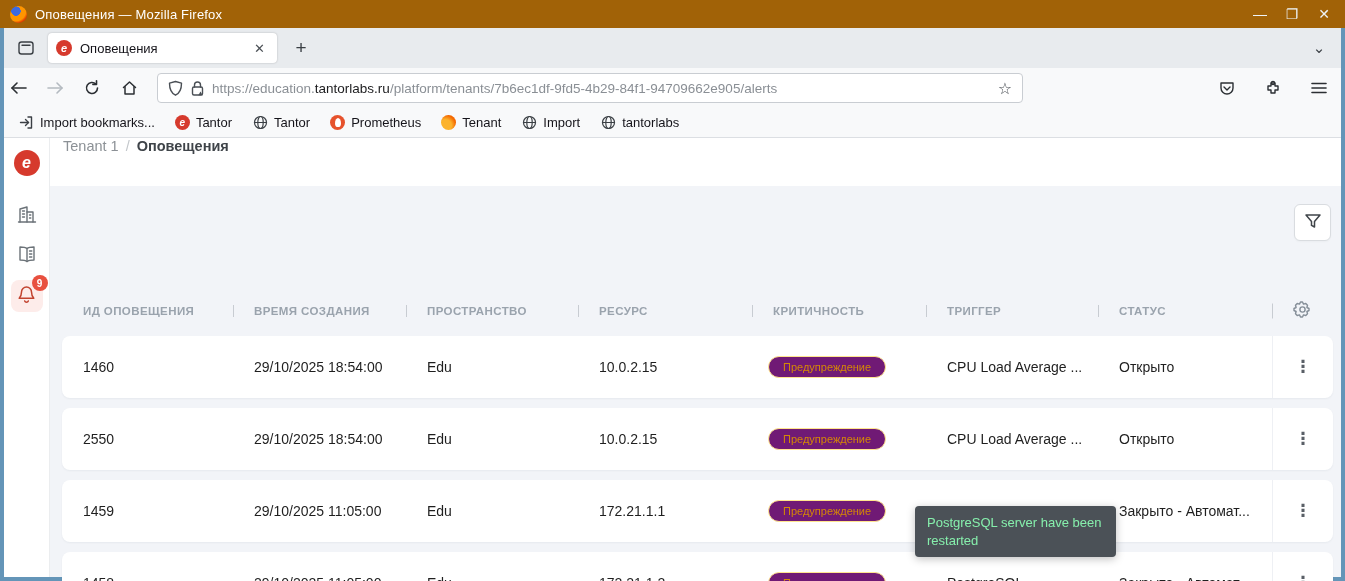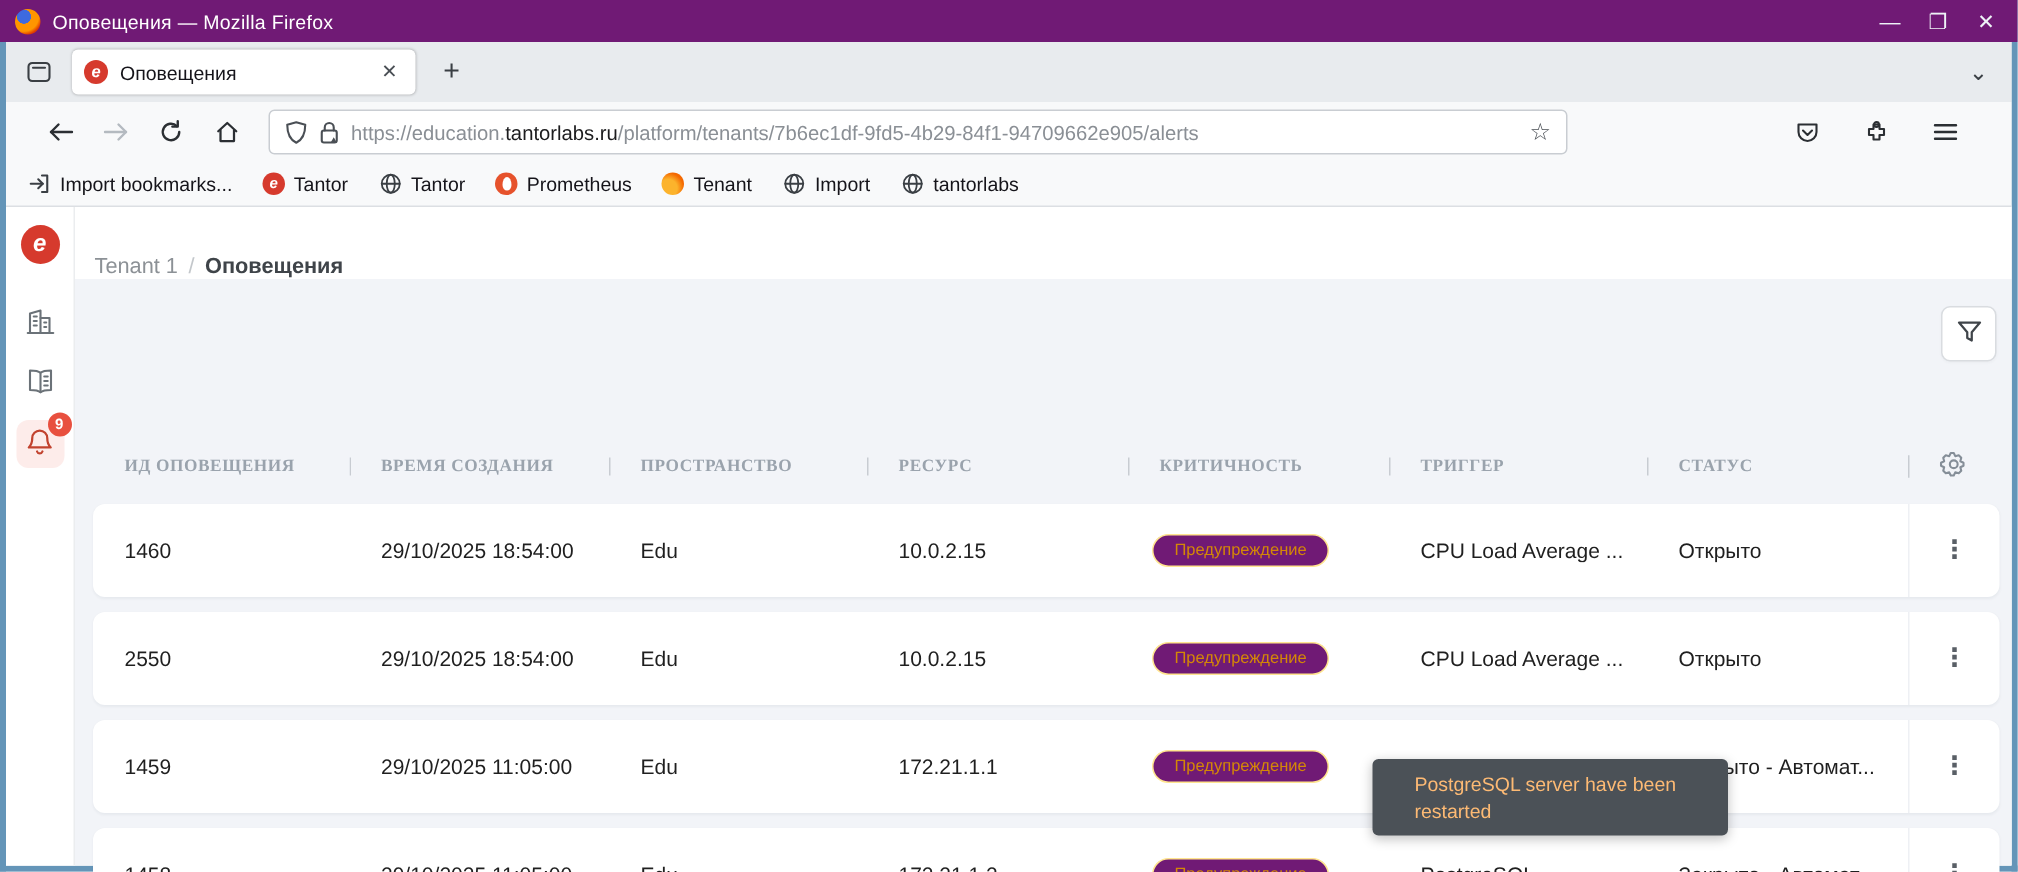--- a/index.html
+++ b/index.html
@@ -2,21 +2,21 @@
 <html><head>
 <meta charset="utf-8">
 <style>
   * { margin:0; padding:0; box-sizing:border-box; }
   html,body { width:1345px; height:581px; overflow:hidden; }
   body { font-family:"Liberation Sans","DejaVu Sans",sans-serif; font-size:13px; color:#262626; }
 
   .window { position:absolute; inset:0; display:flex; flex-direction:column; background:#6495b8; }
 
   
-  .titlebar { height:28px; background:#701a75; display:flex; align-items:center; padding:0 8px; color:#fff; flex:0 0 auto; }
+  .titlebar { height:28px; background:#a16207; display:flex; align-items:center; padding:0 8px; color:#fff; flex:0 0 auto; }
   .ff-logo { width:17px; height:17px; border-radius:50%; margin:0 8px 0 2px;
              background:radial-gradient(circle at 35% 30%, #3d6ae0 0 28%, #ff9500 30% 60%, #e03a00 75%); flex:0 0 auto; }
   .titlebar-text { font-size:13px; letter-spacing:.2px; }
   .win-controls { margin-left:auto; display:flex; gap:6px; }
   .win-btn { width:26px; height:22px; display:flex; align-items:center; justify-content:center; color:#eef3f7; font-size:14px; cursor:default; }
 
   
   .frame { flex:1 1 auto; display:flex; flex-direction:column; border-left:4px solid #6495b8; border-right:4px solid #6495b8; border-bottom:4px solid #6495b8; background:#fff; min-height:0; }
 
   
@@ -25,21 +25,21 @@
   .icon-btn svg { display:block; }
   .tab { width:229px; height:30px; background:#fff; border-radius:4px; box-shadow:0 0 2px rgba(0,0,0,.25); display:flex; align-items:center; padding:0 8px; margin-left:8px; }
   .favicon { width:16px; height:16px; border-radius:50%; background:#d63a2d; color:#fff; font-size:11px; font-weight:bold; display:flex; align-items:center; justify-content:center; flex:0 0 auto; font-style:italic; }
   .tab-title { margin-left:8px; font-size:13px; color:#15141a; white-space:nowrap; overflow:hidden; flex:1 1 auto; }
   .tab-close { color:#4a4f55; font-size:13px; padding:2px 4px; }
   .newtab-btn { font-size:19px; font-weight:300; color:#3a3f44; margin-left:10px; }
   .tabbar-spacer { flex:1 1 auto; }
   .alltabs-btn { font-size:15px; color:#3a3f44; }
 
   
-  .navbar { height:40px; background:#f8f9fa; display:flex; align-items:center; padding:0 22px; flex:0 0 auto; }
+  .navbar { height:40px; background:#f8f9fa; display:flex; align-items:center; padding:0 0; flex:0 0 auto; }
   .nav-icons { display:flex; gap:9px; align-items:center; }
   .nav-btn { width:28px; height:28px; display:flex; align-items:center; justify-content:center; color:#2b2f33; }
   .nav-btn.disabled { color:#b4bac0; }
   .urlbar { margin-left:14px; width:866px; height:30px; background:#fff; border:1px solid #c9cdd2; border-radius:4px; display:flex; align-items:center; padding:0 10px; }
   .urlbar .sep-ico { margin-right:7px; color:#4a4f55; display:flex; }
   .url-text { flex:1 1 auto; white-space:nowrap; overflow:hidden; font-size:13.5px; color:#8a8f95; }
   .url-text .domain { color:#1c1c1e; }
   .url-star { color:#4a4f55; font-size:16px; margin-left:6px; }
   .navbar-spacer { flex:1 1 auto; }
   .navbar-right { display:flex; gap:18px; align-items:center; padding-right:8px; }
@@ -55,44 +55,44 @@
 
   
   .app { flex:1 1 auto; display:flex; min-height:0; background:#fff; }
   .sidebar { width:46px; background:#fff; border-right:1px solid #ebedef; display:flex; flex-direction:column; align-items:center; padding-top:12px; flex:0 0 auto; }
   .side-logo { width:26px; height:26px; border-radius:50%; background:#d63a2d; color:#fff; font-size:16px; font-weight:bold; font-style:italic; display:flex; align-items:center; justify-content:center; margin-bottom:24px; }
   .side-item { width:32px; height:32px; display:flex; align-items:center; justify-content:center; color:#6b7278; margin-bottom:8px; border-radius:8px; }
   .side-item.active { background:#fdecea; color:#c2432f; position:relative; }
   .side-badge { position:absolute; top:-5px; right:-5px; min-width:16px; height:16px; border-radius:8px; background:#e8503f; color:#fff; font-size:10px; font-weight:bold; display:flex; align-items:center; justify-content:center; padding:0 4px; }
 
   .main { flex:1 1 auto; display:flex; flex-direction:column; min-width:0; }
-  .breadcrumb { height:48px; background:#fff; display:flex; align-items:flex-end; padding-left:13px; font-size:14.5px; flex:0 0 auto; }
+  .breadcrumb { height:48px; background:#fff; display:flex; align-items:flex-start; padding-left:13px; font-size:14.5px; flex:0 0 auto; }
   .bc-parent { color:#8c9196; }
   .bc-sep { color:#c3c7cb; margin:0 7px; }
   .bc-current { color:#3f4449; font-weight:600; }
 
   .content { flex:1 1 auto; background:#f2f4f8; padding:18px 8px 0 12px; min-height:0; position:relative; }
   .filter-row { display:flex; justify-content:flex-end; padding-right:2px; }
   .filter-btn { width:37px; height:37px; background:#fff; border:1px solid #d9dce0; border-radius:6px; display:flex; align-items:center; justify-content:center; color:#3f4449; box-shadow:0 1px 2px rgba(0,0,0,.03); }
 
   .thead { display:grid; grid-template-columns:171px 173px 172px 174px 174px 172px 174px 61px; height:36px; align-items:center; margin-top:52px; }
-  .th { font-size:11.5px; font-weight:bold; color:#9aa3ad; letter-spacing:.4px; padding-left:21px; position:relative; white-space:nowrap; overflow:hidden;font-family:Liberation Serif, serif; }
+  .th { font-size:11.5px; font-weight:bold; color:#9aa3ad; letter-spacing:.4px; padding-left:21px; position:relative; white-space:nowrap; overflow:hidden; }
   .th.divided::before { content:""; position:absolute; left:0; top:50%; transform:translateY(-50%); width:1px; height:15px; background:#c8ccd2; }
   .th-actions { display:flex; justify-content:center; color:#858e98; position:relative; }
   .th-actions::before { content:""; position:absolute; left:0; top:50%; transform:translateY(-50%); width:1px; height:15px; background:#c8ccd2; }
 
   .rows { position:relative; margin-top:7px; }
   .row { display:grid; grid-template-columns:171px 173px 172px 174px 174px 172px 174px 61px; height:62px; align-items:center; background:#fff; border-radius:8px; box-shadow:0 1px 2px rgba(20,30,50,.05); margin-bottom:10px; }
   .td { font-size:14px; color:#1f1f1f; padding-left:21px; white-space:nowrap; overflow:hidden; }
   .td-sev { padding-left:16px; }
   .badge-warn { display:inline-block; background:#701a75; border:1px solid #ffe58f; color:#d48806; border-radius:16px; padding:4px 14px; font-size:11px; }
   .td-actions { height:100%; display:flex; align-items:center; justify-content:center; border-left:1px solid #eef0f4; }
   .kebab { color:#595f66; font-size:17px; font-weight:bold; letter-spacing:0; line-height:.55; text-align:center; }
 
-  .tooltip { position:absolute; left:853px; top:170px; width:237px; background:#4b5157; color:#fdba74; font-size:13px; line-height:1.35; padding:8px 28px; border-radius:4px; box-shadow:0 2px 8px rgba(0,0,0,.25); z-index:5; }
+  .tooltip { position:absolute; left:853px; top:170px; width:201px; background:#4b5157; color:#86efac; font-size:13px; line-height:1.35; padding:8px 12px; border-radius:4px; box-shadow:0 2px 8px rgba(0,0,0,.25); z-index:5; }
 
   svg { stroke-linecap:round; stroke-linejoin:round; }
 </style>
 </head>
 <body>
 
 <div class="window">
 
   <div class="titlebar">
     <div class="ff-logo"></div>

